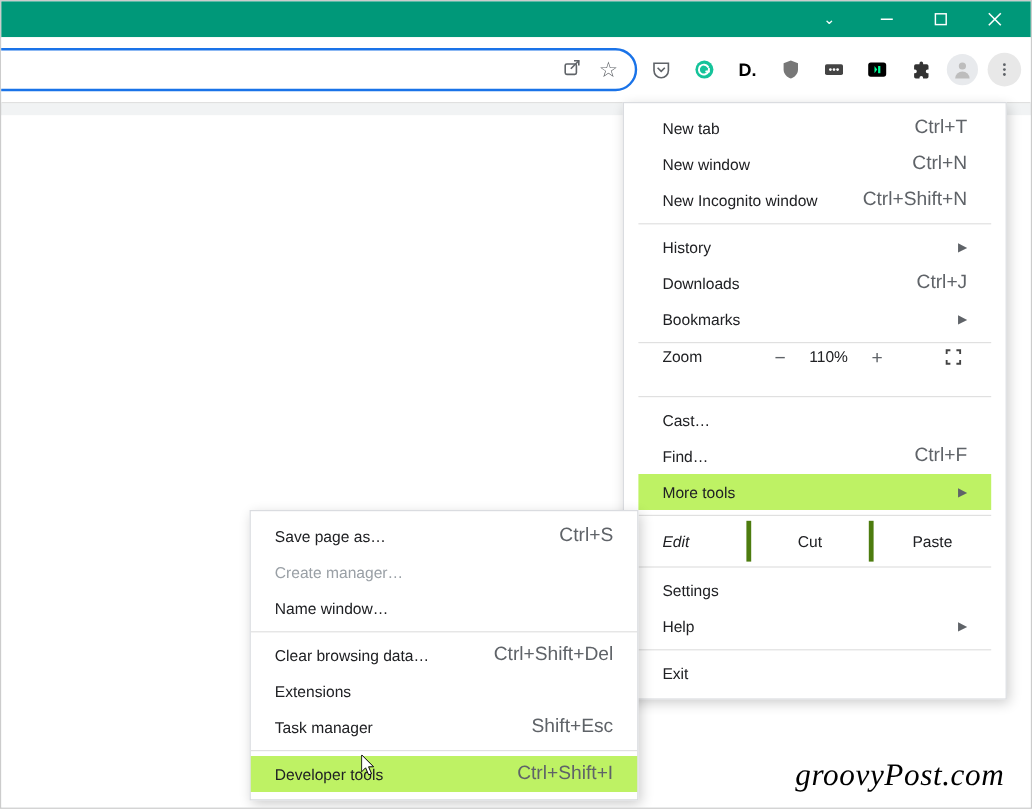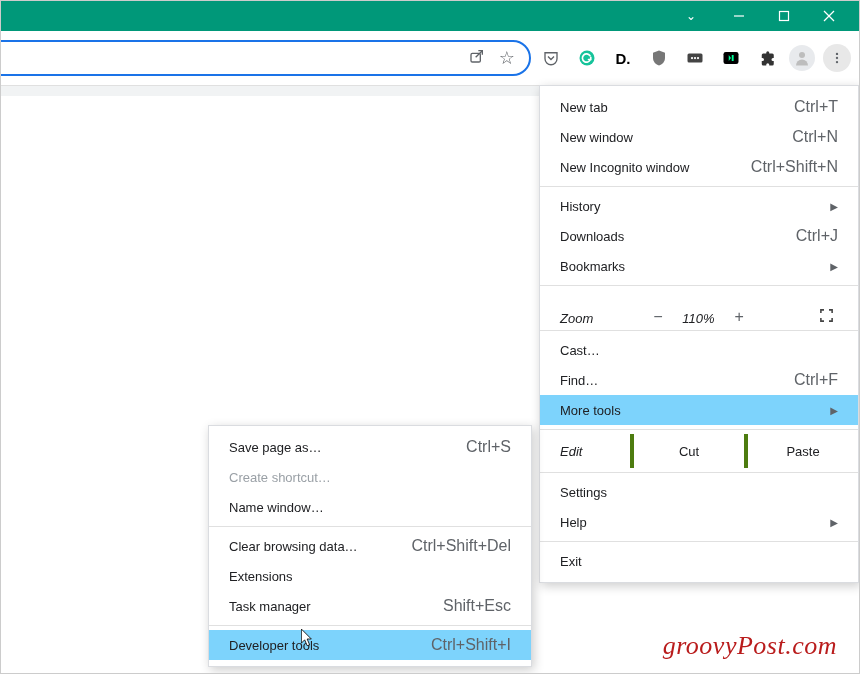--- a/index.html
+++ b/index.html
@@ -12,34 +12,34 @@
   .omnibox .icon { color:#5f6368; font-size:16px; }
   .ext-row { display:flex; align-items:center; gap:8px; padding-right:8px;}
   .ext { width:28px; height:28px; display:flex; align-items:center; justify-content:center; font-size:16px; color:#5f6368;}
   .ext svg { width:18px; height:18px; }
   .page { position:absolute; top:95px; left:0; right:0; bottom:0; background:#fff; }
   .menu { position:absolute; background:#fff; border:1px solid #dadce0; box-shadow: 2px 3px 10px rgba(0,0,0,0.2); font-size:13px; color:#202124; }
   .menu .item { height:30px; display:flex; align-items:center; padding:0 20px; justify-content:space-between; gap:24px; }
   .menu .item .label { white-space:nowrap; }
   .menu .item .shortcut { color:#5f6368; font-size:16px; white-space:nowrap;}
   .menu .item .arrow { color:#5f6368; font-size:10px; }
-  .menu .item.hover { background:#7dd3fc; }
+  .menu .item.hover { background:#bef264; }
   .menu .item.disabled { color:#9aa0a6; }
   .menu hr { border:none; border-top:1px solid #e0e0e0; margin:4px 0; }
-  .zoom-row { height:36px; display:flex; align-items:flex-end; padding:0 0 0 20px; gap: 0; font-style: italic; }
+  .zoom-row { height:36px; display:flex; align-items:flex-start; padding:0 0 0 20px; gap: 0; }
   .zoom-row .zlabel { width: 80px; }
   .zoom-row .zbtn { width:36px; text-align:center; color:#5f6368; font-size:16px;}
   .zoom-row .zval { width:45px; text-align:center; }
   .zoom-row .zfull { width:40px; text-align:center; margin-left:auto; margin-right:12px; font-size:14px;}
   .edit-row { height:34px; display:flex; align-items:center; }
   .edit-row .elabel { width:90px; padding-left:20px;font-style:italic; }
   .edit-row .ebtn { flex:1; text-align:center; border-left:4px solid #4d7c0f; height:100%; display:flex; align-items:center; justify-content:center; }
-  #main-menu { top: 84px; right: 0; width: 320px; padding: 6px 0; }
+  #main-menu { top: 84px; right: 20px; width: 320px; padding: 6px 12px; }
   #sub-menu { top: 408px; left: 207px; width: 324px; padding: 6px 0; margin-top: 16px; }
-  .watermark { position:absolute; right:22px; bottom:12px; font-family: Georgia, 'Times New Roman', serif; font-size:26px; color:#b91c1c; font-style:italic; letter-spacing:0.5px;}
+  .watermark { position:absolute; right:22px; bottom:12px; font-family: Georgia, 'Times New Roman', serif; font-size:26px; color:#000000; font-style:italic; letter-spacing:0.5px;}
   .avatar { width:26px; height:26px; border-radius:50%; background:#e8eaed; display:flex; align-items:center; justify-content:center;}
   .kebab { width:28px; height:28px; border-radius:50%; background:#e8e8e8; display:flex; align-items:center; justify-content:center;}
   .cursor { position:absolute; width:14px; height:20px; pointer-events:none;}
 </style>
 </head>
 <body>
 
 <div class="titlebar">
   <span class="chev">⌄</span>
   <div class="win-btn">
@@ -196,21 +196,21 @@
       <span class="label">Exit</span>
     </div>
 </div>
 
 <div id="sub-menu" class="menu">
   <div class="item">
       <span class="label">Save page as…</span>
       <span class="shortcut">Ctrl+S</span>
     </div>
   <div class="item disabled">
-      <span class="label">Create shortcut…</span>
+      <span class="label">Create manager…</span>
     </div>
   <div class="item">
       <span class="label">Name window…</span>
     </div>
   <hr>
   <div class="item">
       <span class="label">Clear browsing data…</span>
       <span class="shortcut">Ctrl+Shift+Del</span>
     </div>
   <div class="item">

